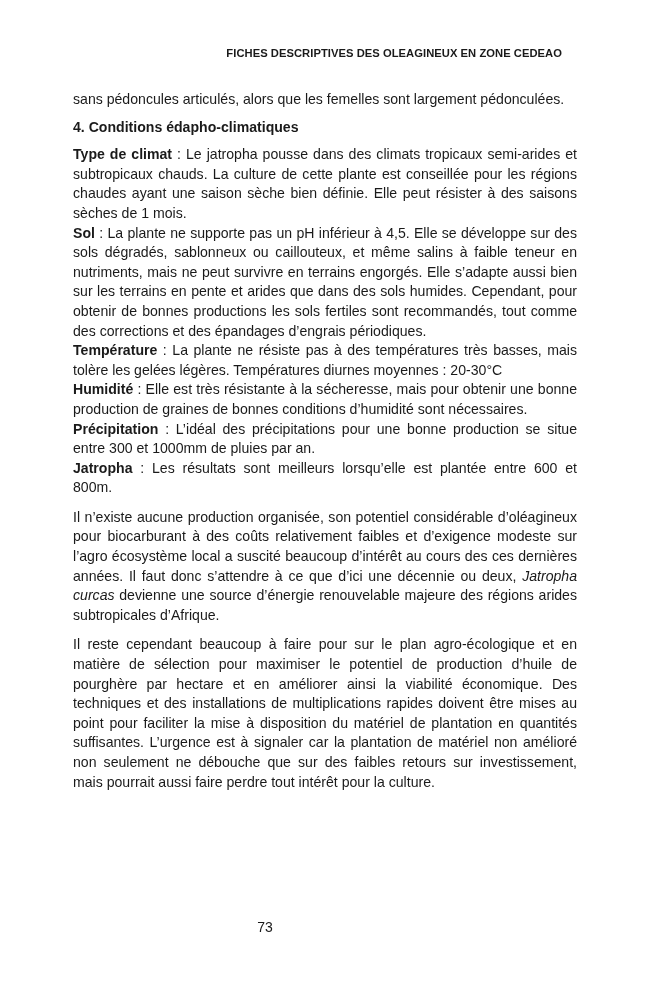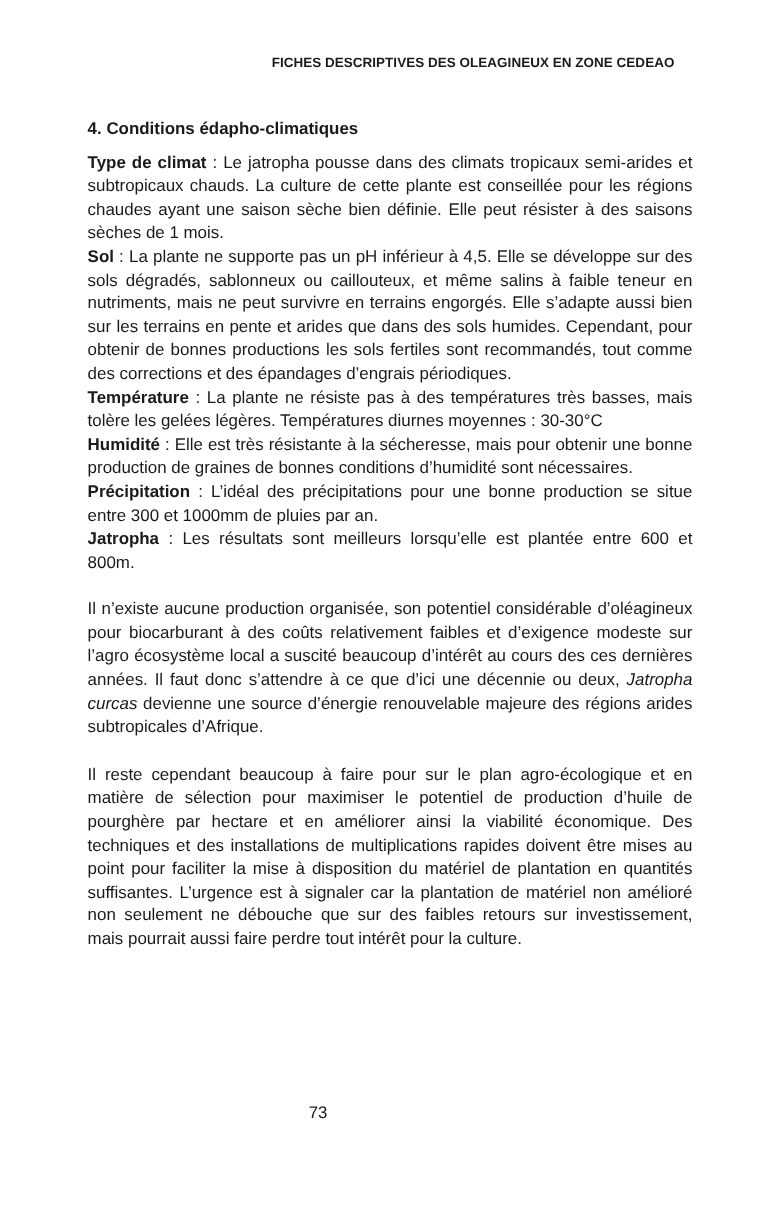--- a/index.html
+++ b/index.html
@@ -31,21 +31,21 @@
       top: 90px;
       width: 504px;
       font-size: 14.1px;
       line-height: 19.6px;
     }
     p {
       margin: 0;
       text-align: justify;
     }
     .gap-sm { margin-top: 8px; }
-    .gap-md { margin-top: 20px; }
+    .gap-md { margin-top: 10px; }
     h3 {
       margin: 8px 0 0 0;
       font-size: 14.1px;
       font-weight: bold;
       line-height: 19.6px;
     }
     b.term { font-weight: bold; }
     i.species { font-style: italic; }
     .page-number {
       position: absolute;
@@ -57,28 +57,29 @@
       color: #1a1a1a;
     }
   </style>
 </head>
 <body>
 
 <div class="running-header">FICHES DESCRIPTIVES DES OLEAGINEUX EN ZONE CEDEAO</div>
 
 <div class="body-text">
 
+  <p>sans pédoncules articulés, alors que les femelles sont largement pédonculées.</p>
 
   <h3>4. Conditions édapho-climatiques</h3>
 
   <p class="gap-sm"><b class="term">Type de climat</b><span> : Le jatropha pousse dans des climats tropicaux semi-arides et subtropicaux chauds. La culture de cette plante est conseillée pour les régions chaudes ayant une saison sèche bien définie. Elle peut résister à des saisons sèches de 1 mois.</span></p>
 
   <p><b class="term">Sol</b><span> : La plante ne supporte pas un pH inférieur à 4,5. Elle se développe sur des sols dégradés, sablonneux ou caillouteux, et même salins à faible teneur en nutriments, mais ne peut survivre en terrains engorgés. Elle s’adapte aussi bien sur les terrains en pente et arides que dans des sols humides. Cependant, pour obtenir de bonnes productions les sols fertiles sont recommandés, tout comme des corrections et des épandages d’engrais périodiques.</span></p>
 
-  <p><b class="term">Température</b><span> : La plante ne résiste pas à des températures très basses, mais tolère les gelées légères. Températures diurnes moyennes : 30-30°C</span></p>
+  <p><b class="term">Température</b><span> : La plante ne résiste pas à des températures très basses, mais tolère les gelées légères. Températures diurnes moyennes : 20-30°C</span></p>
 
   <p><b class="term">Humidité</b><span> : Elle est très résistante à la sécheresse, mais pour obtenir une bonne production de graines de bonnes conditions d’humidité sont nécessaires.</span></p>
 
   <p><b class="term">Précipitation</b><span> : L’idéal des précipitations pour une bonne production se situe entre 300 et 1000mm de pluies par an.</span></p>
 
   <p><b class="term">Jatropha</b><span> : Les résultats sont meilleurs lorsqu’elle est plantée entre 600 et 800m.</span></p>
 
 
   <p class="gap-md"><span>Il n’existe aucune production organisée, son potentiel considérable d’oléagineux pour biocarburant à des coûts relativement faibles et d’exigence modeste sur l’agro écosystème local a suscité beaucoup d’intérêt au cours des ces dernières années. Il faut donc s’attendre à ce que d’ici une décennie ou deux, </span><i class="species">Jatropha curcas</i><span> devienne une source d’énergie renouvelable majeure des régions arides subtropicales d’Afrique.</span></p>
 

